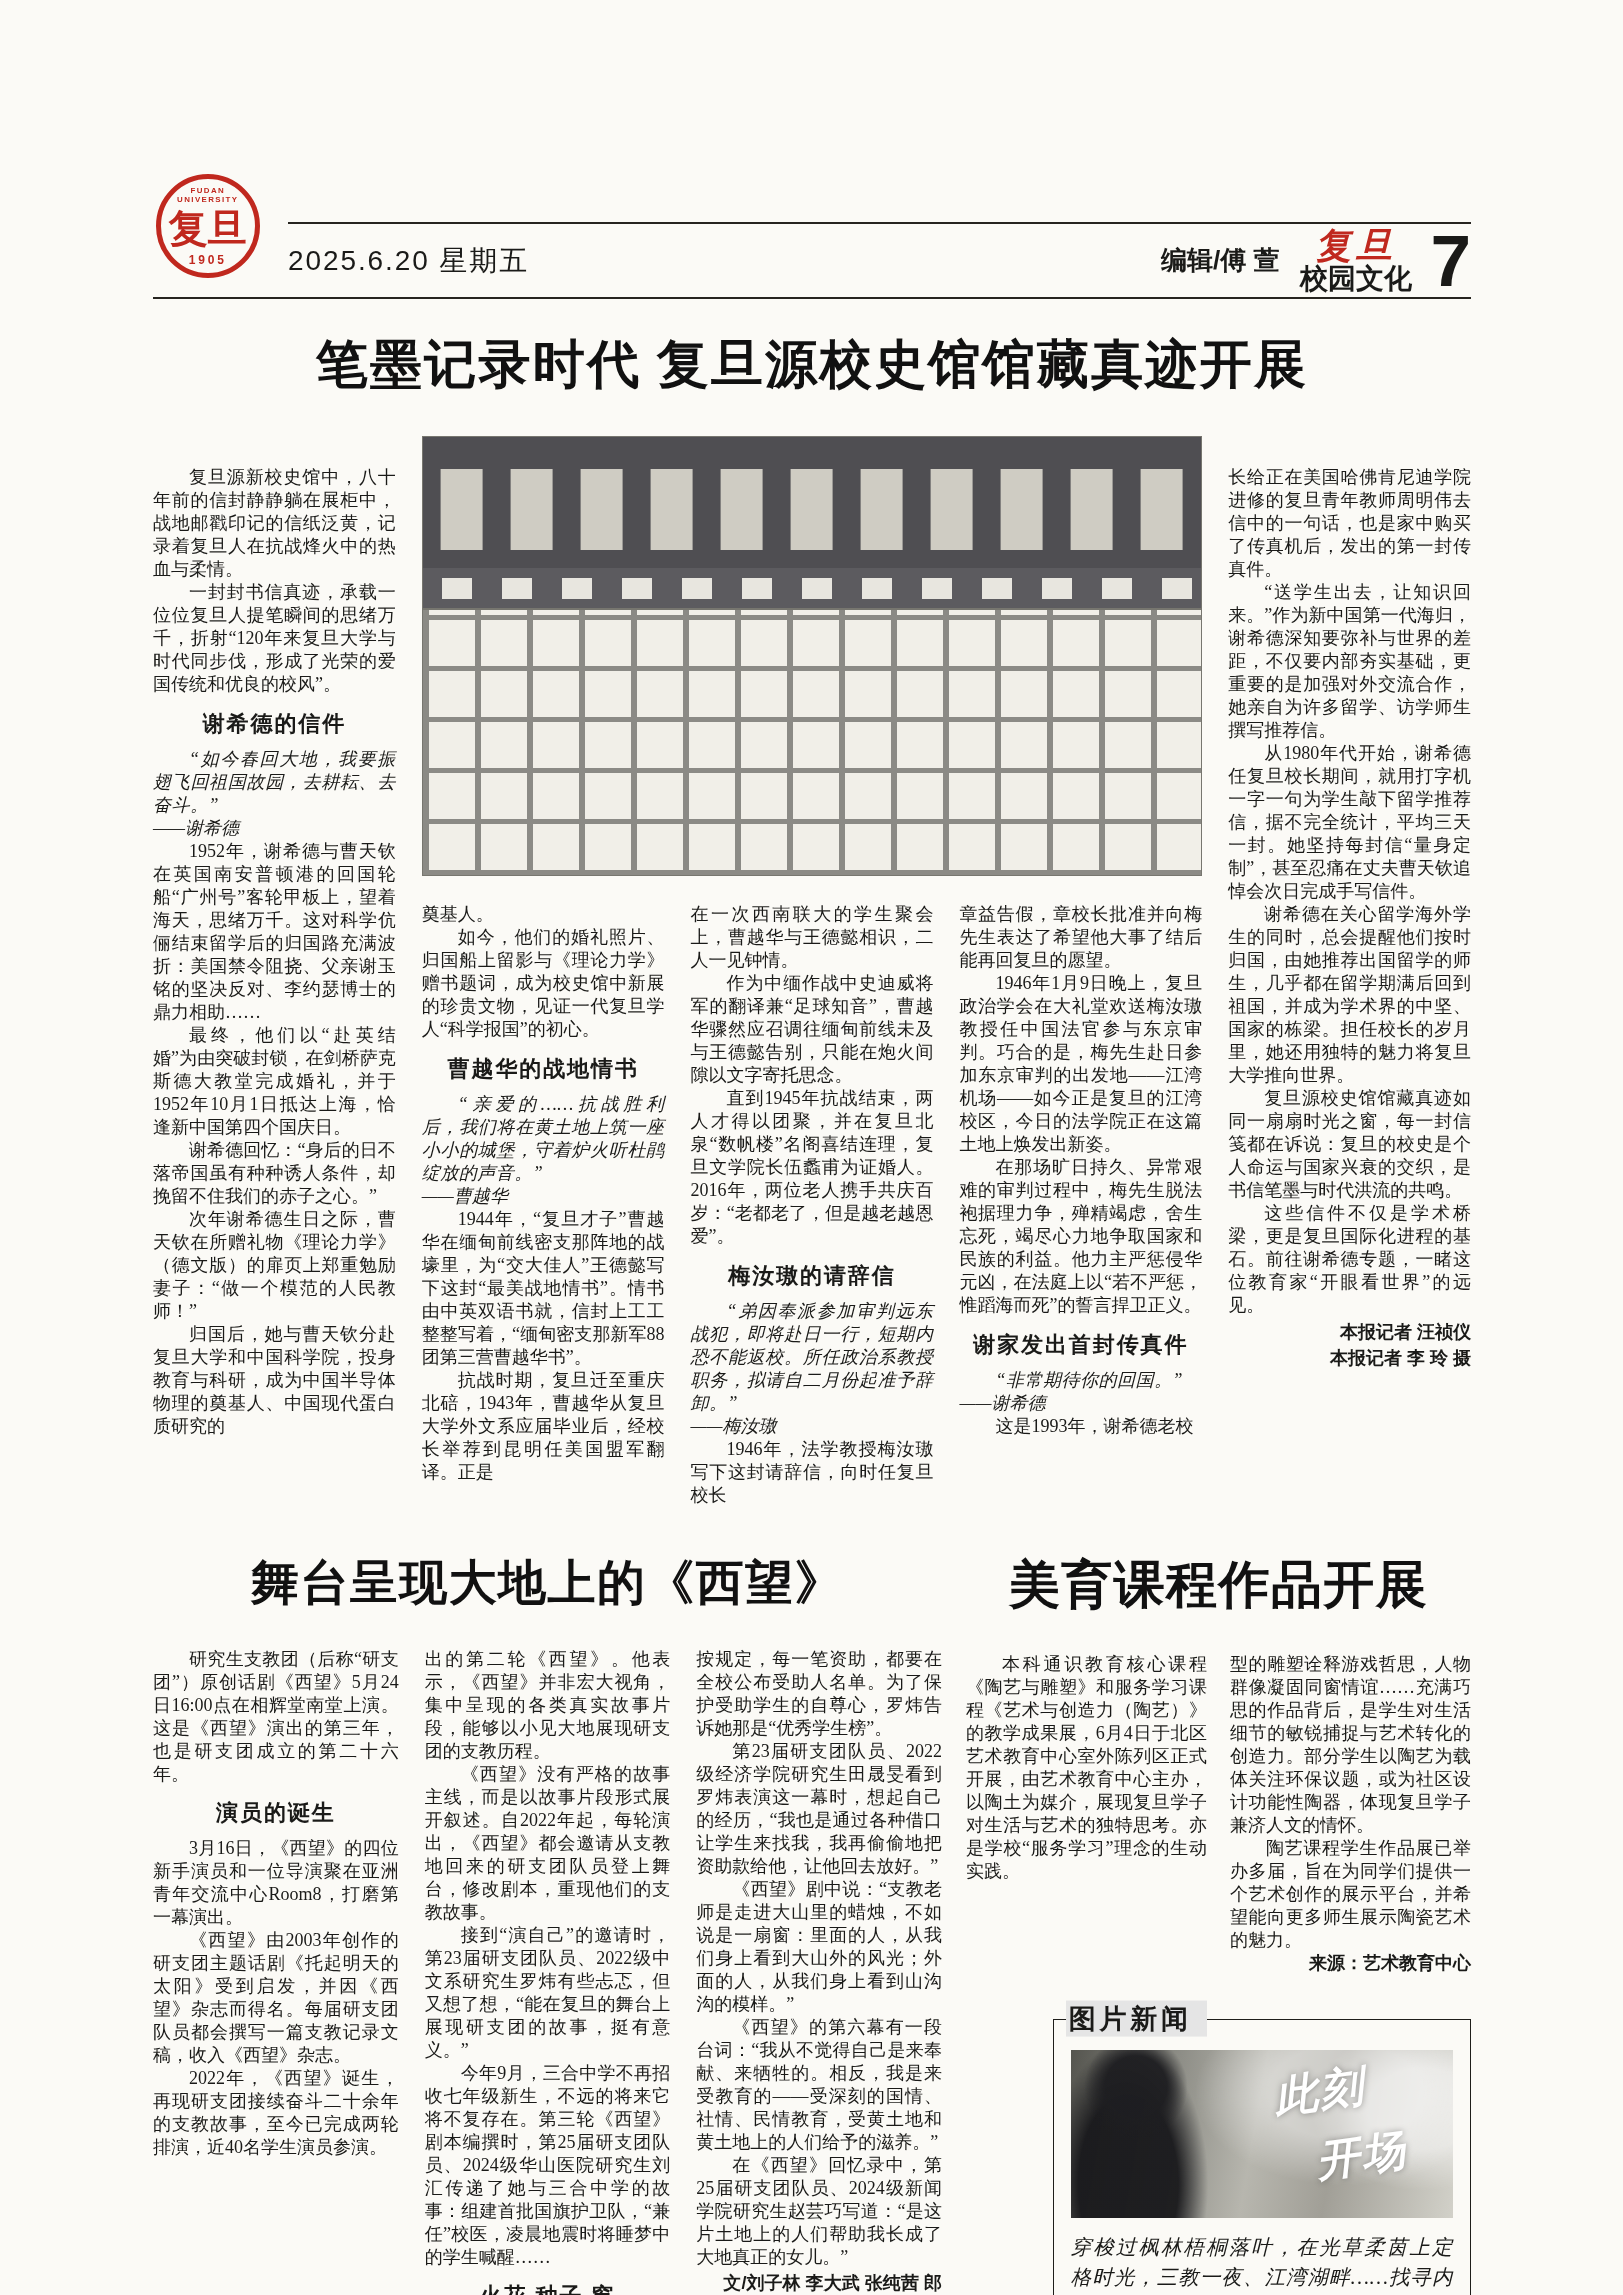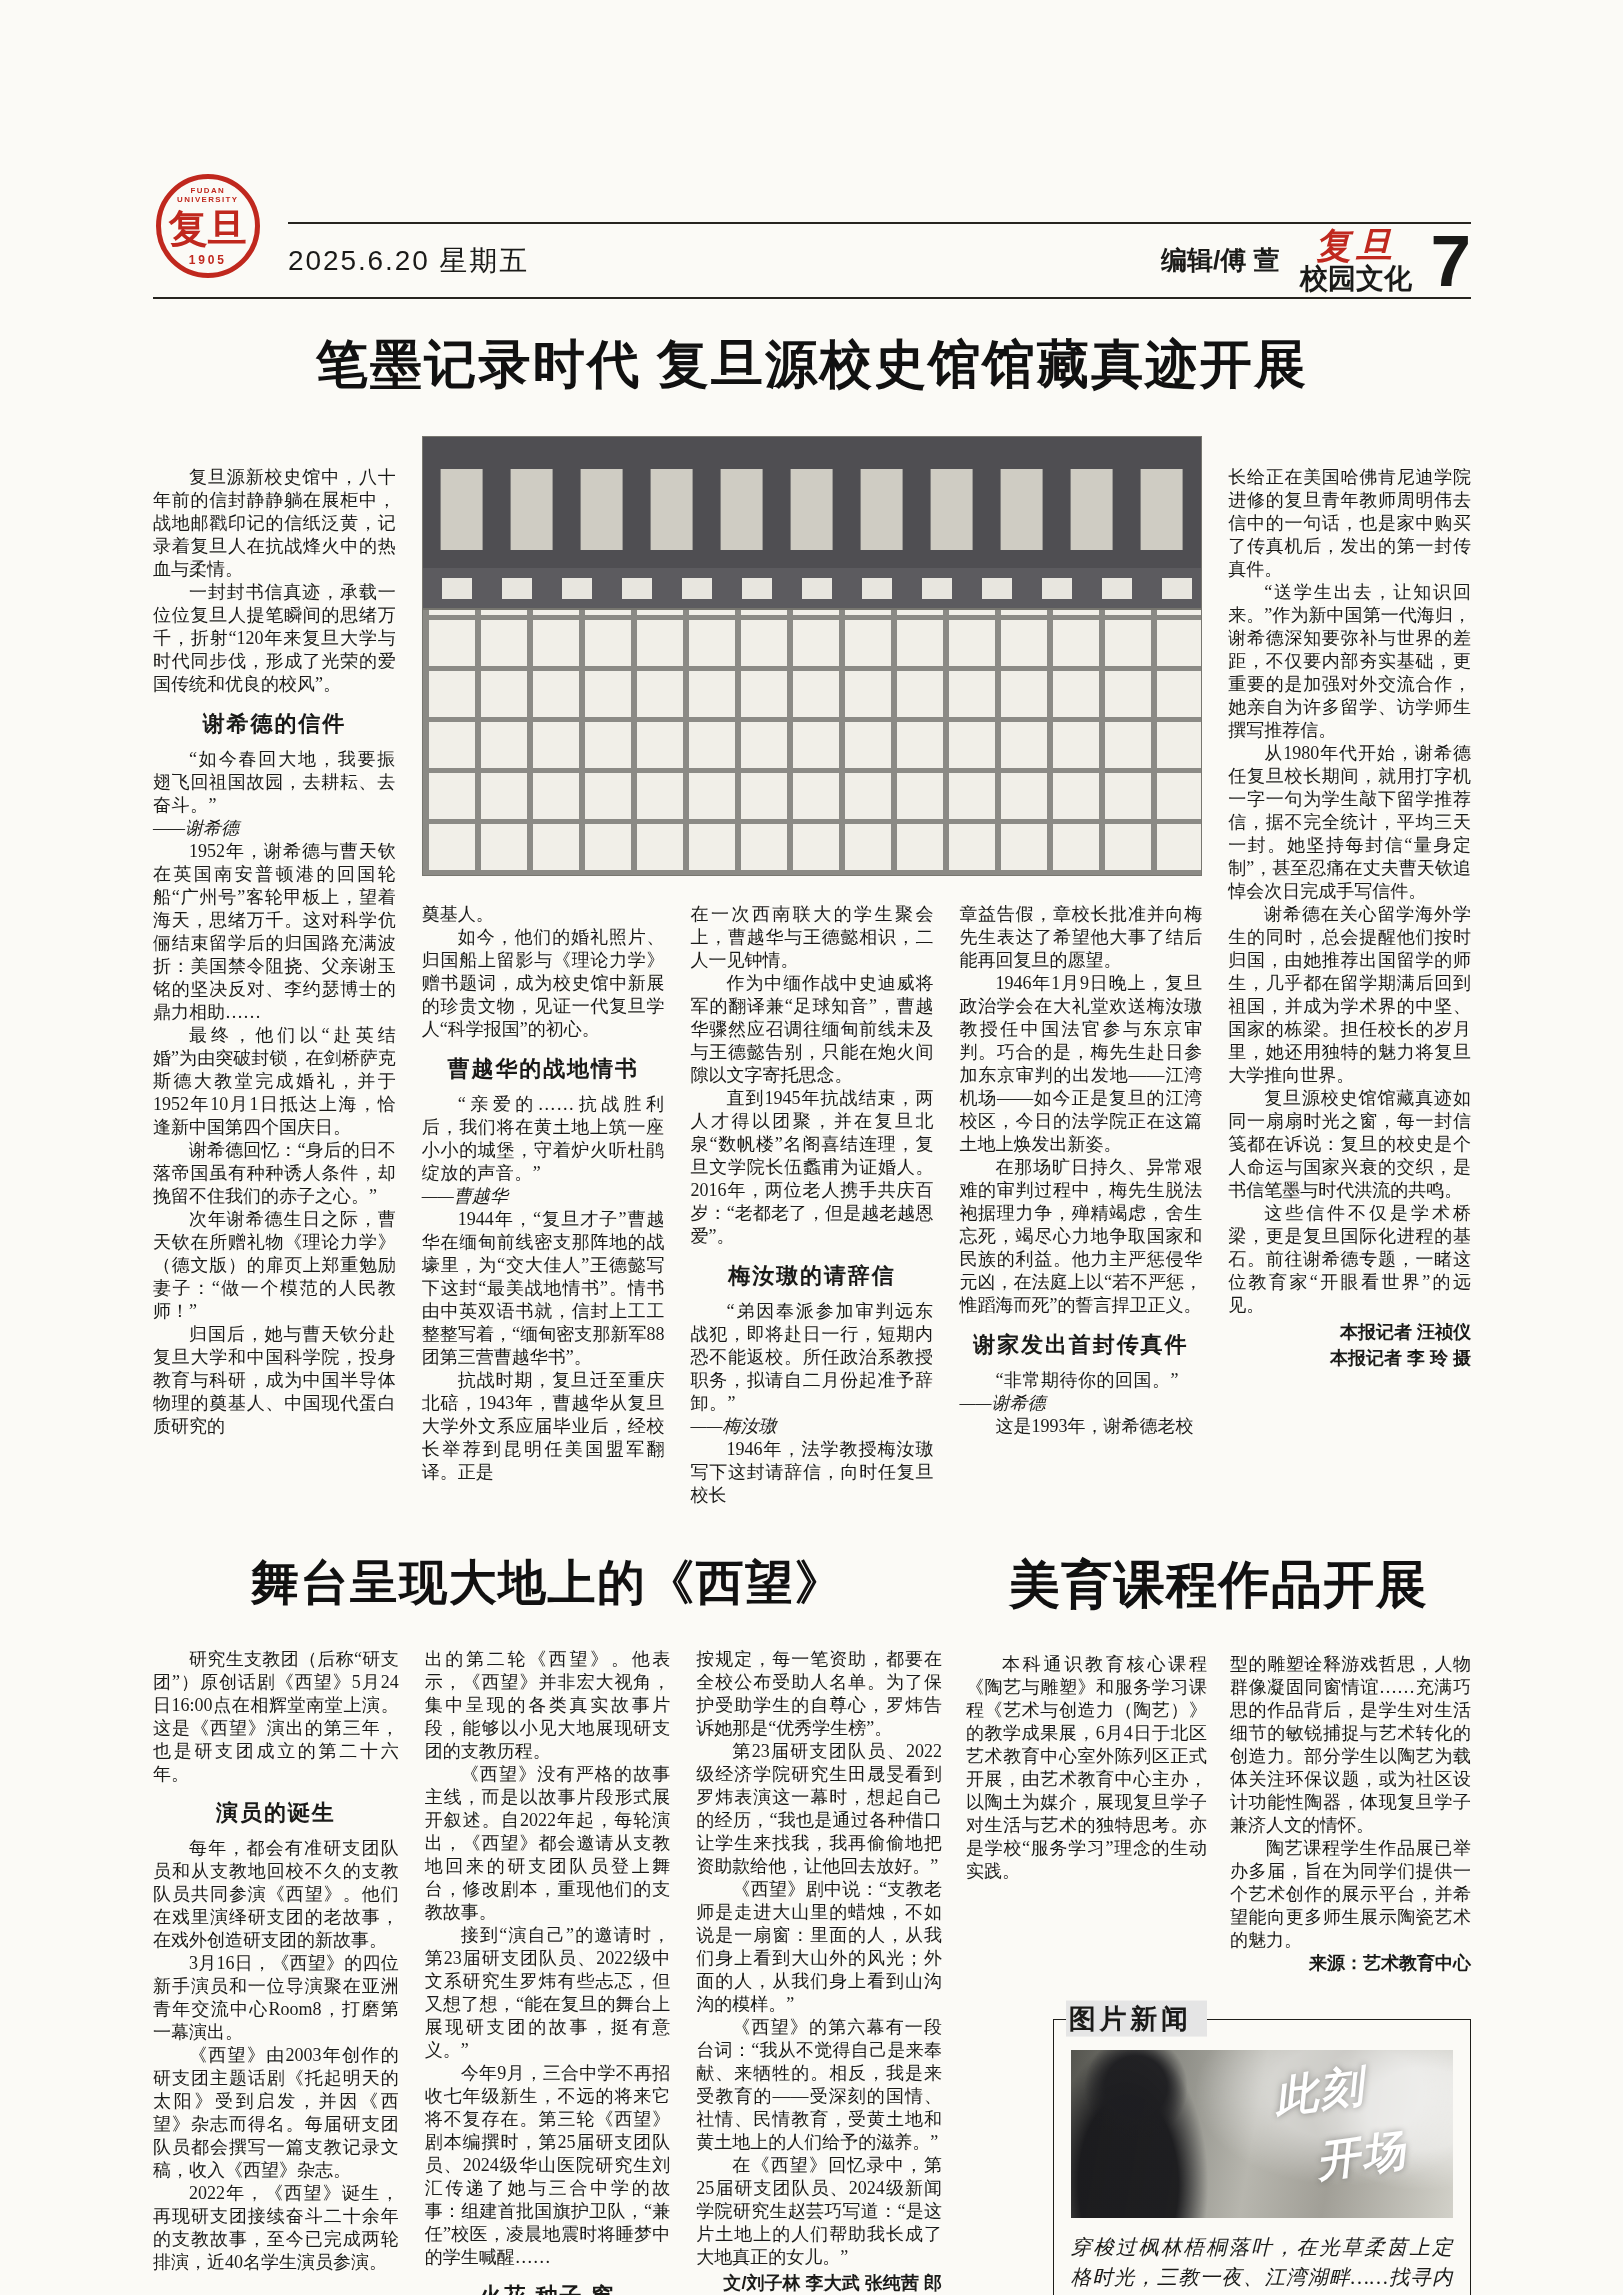--- a/index.html
+++ b/index.html
@@ -37,21 +37,21 @@
   .pageno { margin-left:18.5px; font-size:73px; font-weight:900; font-family:"Liberation Sans","DejaVu Sans",sans-serif; line-height:1; }
   
   h1 {
     text-align:center; font-size:52px; font-weight:900; letter-spacing:2.3px;
     margin:30px 0 36px; color:#111;
   }
   
   .col, .pcol { font-size:18px; line-height:23px; text-align:justify; }
   .b-p  { text-indent:2em; }
   .b-pc { }
-  .b-q  { text-indent:2em; letter-spacing:0.5px; }
+  .b-q  { text-indent:2em; font-style:italic; letter-spacing:0.5px; }
   .b-attr { text-align:left; font-style:italic; padding-right:4.6px; }
   h3.b-h {
     text-align:center; font-size:22px; font-weight:900; letter-spacing:1.9px;
     font-family:"Liberation Sans","DejaVu Sans",sans-serif; margin:15.7px 0 13px;
   }
   .b-by  { text-align:right; font-weight:700; font-family:"Liberation Sans","DejaVu Sans",sans-serif; margin-top:3.7px; }
   .b-byl { font-weight:700; font-family:"Liberation Sans","DejaVu Sans",sans-serif; text-indent:1.5em; margin-top:3.7px; }
   .b-src { text-align:right; font-weight:700; font-family:"Liberation Sans","DejaVu Sans",sans-serif; }
   
   .art1-grid { display:grid; grid-template-columns:repeat(5,1fr); grid-template-rows:auto auto; column-gap:26px; }
@@ -194,21 +194,20 @@
   </section>
 
   <section class="band2">
 
     <div class="band2-left">
       <h2 class="sec-title">舞台呈现大地上的《西望》</h2>
       <div class="cols3">
         <div class="col">
             <p class="b-p">研究生支教团（后称“研支团”）原创话剧《西望》5月24日16:00点在相辉堂南堂上演。这是《西望》演出的第三年，也是研支团成立的第二十六年。</p>
             <h3 class="b-h">演员的诞生</h3>
-            <p class="b-p">每年，都会有准研支团队员和从支教地回校不久的支教队员共同参演《西望》。他们在戏里演绎研支团的老故事，在戏外创造研支团的新故事。</p>
             <p class="b-p">3月16日，《西望》的四位新手演员和一位导演聚在亚洲青年交流中心Room8，打磨第一幕演出。</p>
             <p class="b-p">《西望》由2003年创作的研支团主题话剧《托起明天的太阳》受到启发，并因《西望》杂志而得名。每届研支团队员都会撰写一篇支教记录文稿，收入《西望》杂志。</p>
             <p class="b-p">2022年，《西望》诞生，再现研支团接续奋斗二十余年的支教故事，至今已完成两轮排演，近40名学生演员参演。</p>
           </div>
         <div class="col">
             <p class="b-pc">出的第二轮《西望》。他表示，《西望》并非宏大视角，集中呈现的各类真实故事片段，能够以小见大地展现研支团的支教历程。</p>
             <p class="b-p">《西望》没有严格的故事主线，而是以故事片段形式展开叙述。自2022年起，每轮演出，《西望》都会邀请从支教地回来的研支团队员登上舞台，修改剧本，重现他们的支教故事。</p>
             <p class="b-p">接到“演自己”的邀请时，第23届研支团队员、2022级中文系研究生罗炜有些忐忑，但又想了想，“能在复旦的舞台上展现研支团的故事，挺有意义。”</p>
             <p class="b-p">今年9月，三合中学不再招收七年级新生，不远的将来它将不复存在。第三轮《西望》剧本编撰时，第25届研支团队员、2024级华山医院研究生刘汇传递了她与三合中学的故事：组建首批国旗护卫队，“兼任”校医，凌晨地震时将睡梦中的学生喊醒……</p>
             <h3 class="b-h">火花 种子 窗</h3>

